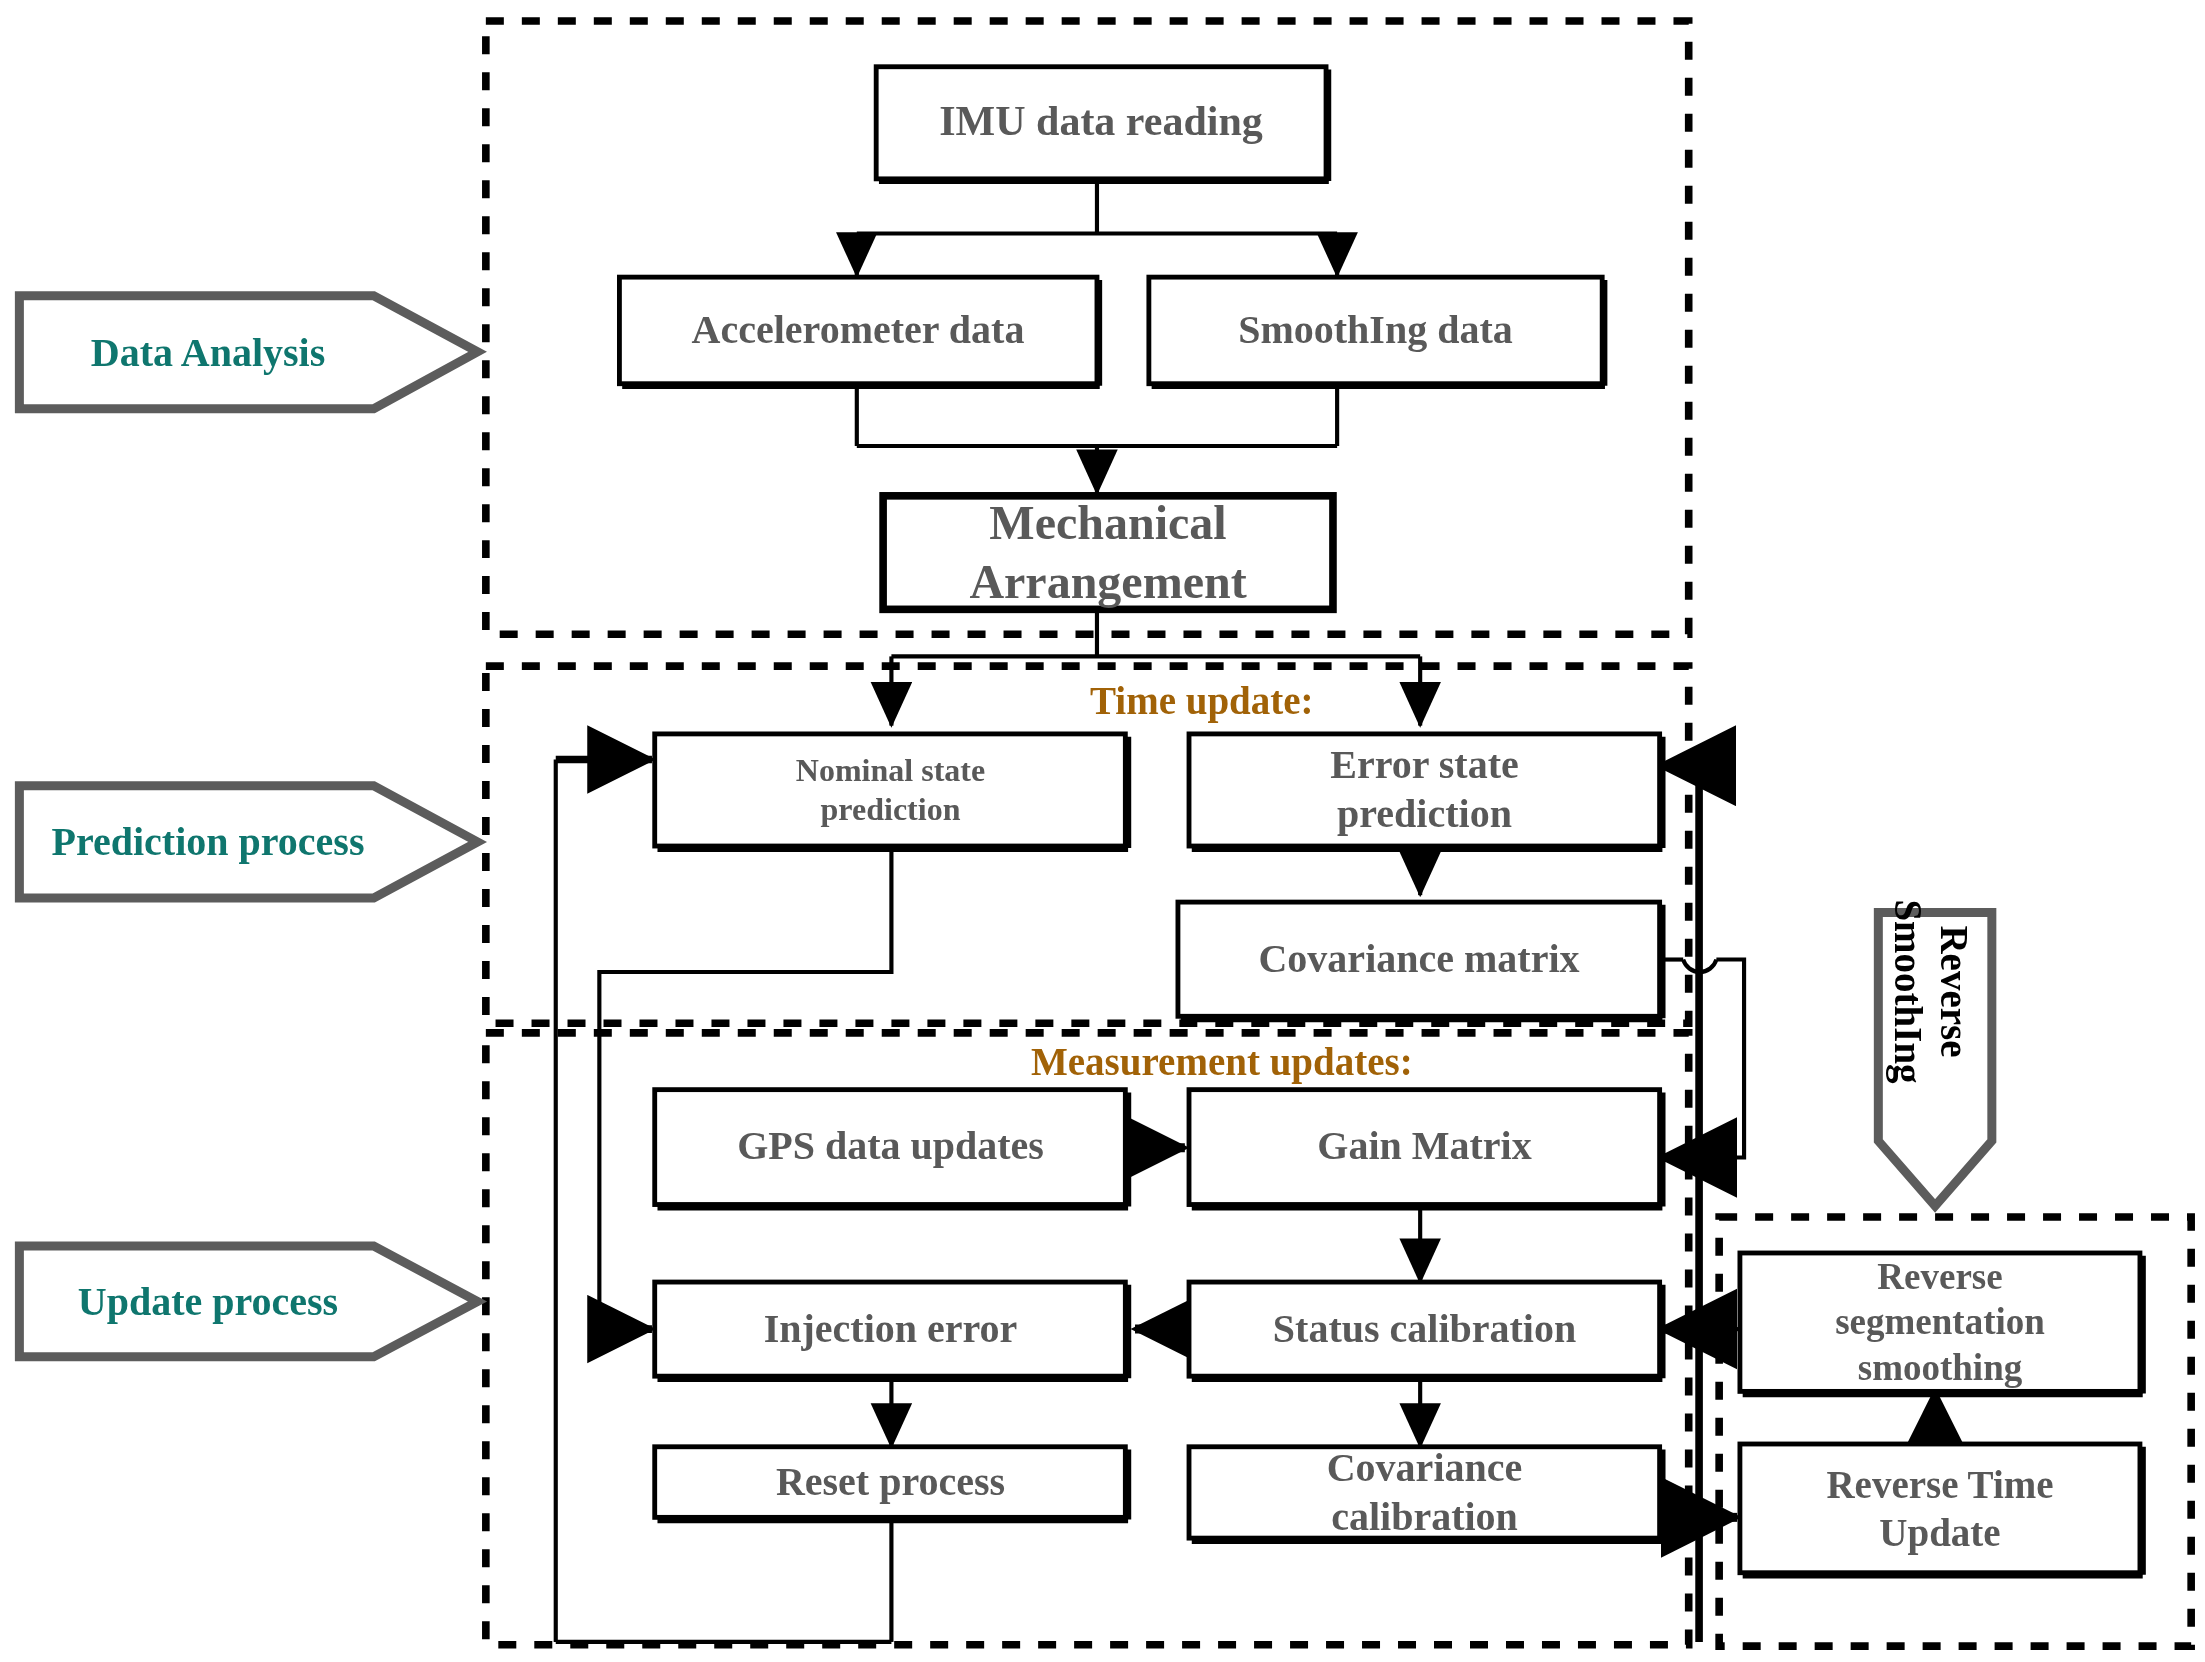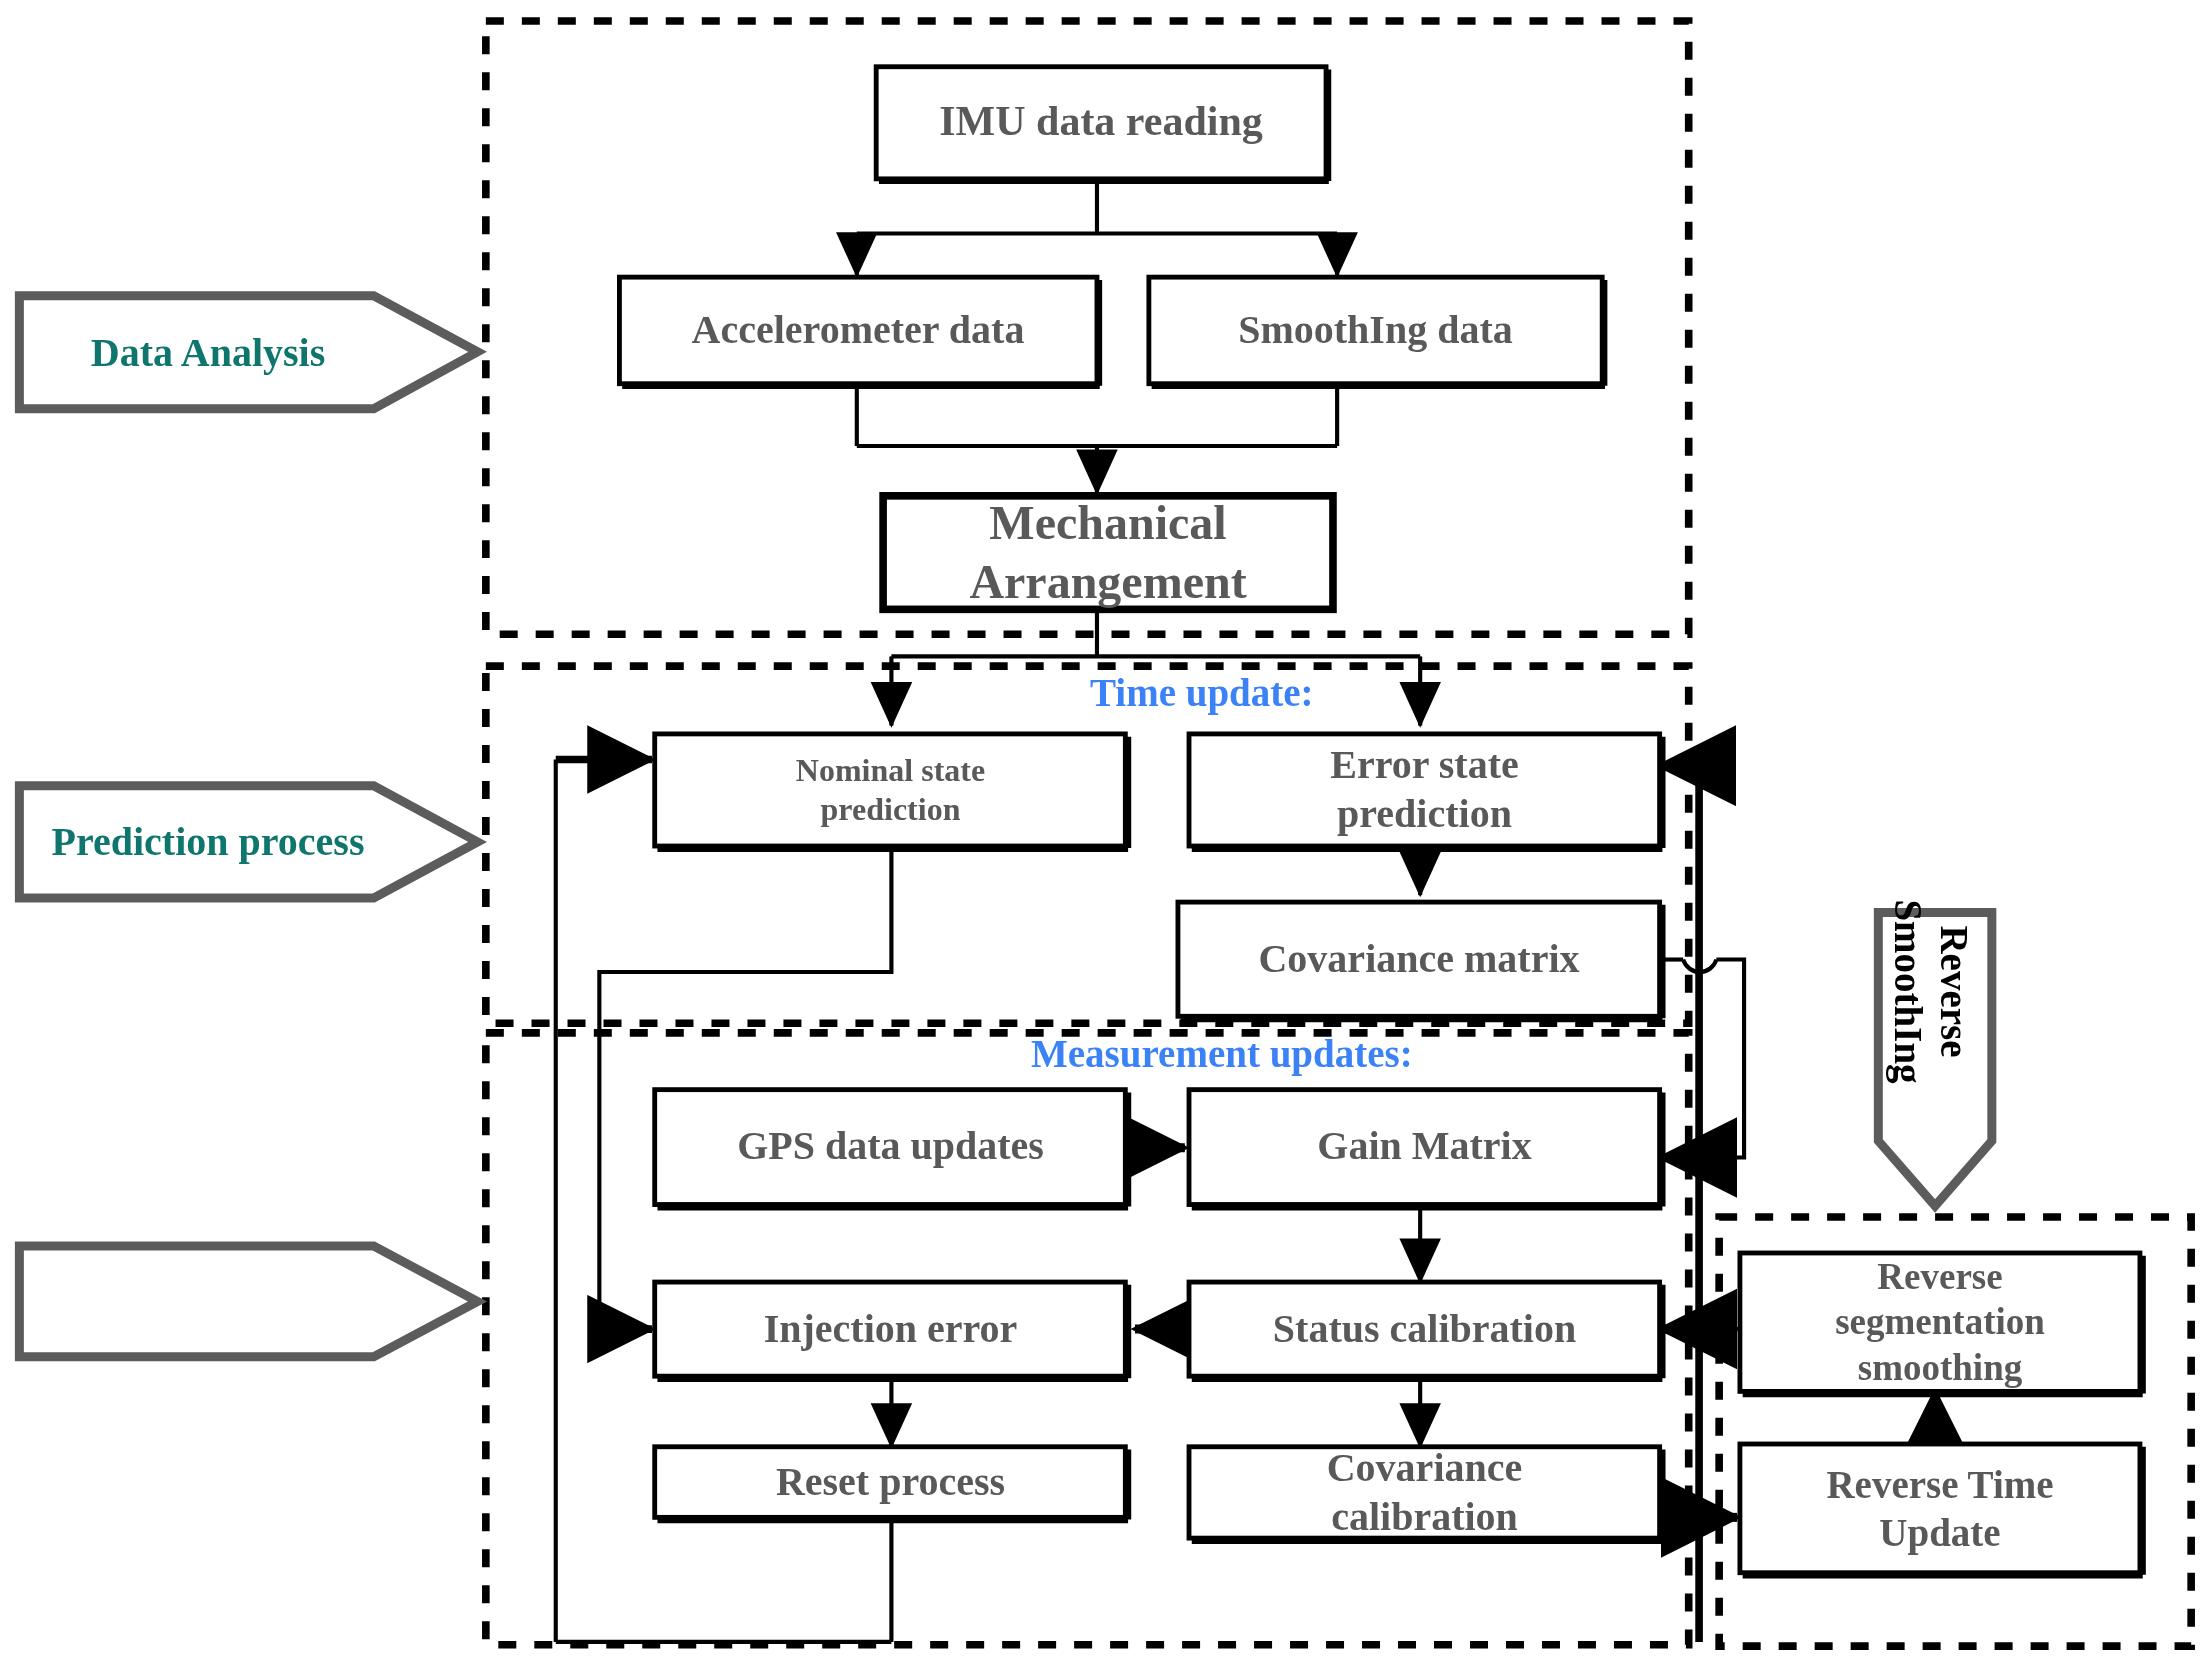--- a/index.html
+++ b/index.html
@@ -11,21 +11,21 @@
     text-align:center;font-family:"Liberation Serif", serif;font-weight:bold;
     color:#595959;line-height:1.22;pointer-events:none;
   }
   .bannerLabel{
     position:absolute;display:flex;align-items:center;justify-content:center;
     text-align:center;font-family:"Liberation Serif", serif;font-weight:bold;
     color:#0f766e;line-height:1.2;
   }
   .sectLabel{
     position:absolute;font-family:"Liberation Serif", serif;font-weight:bold;
-    color:#3b82f6;white-space:nowrap;
+    color:#a16207;white-space:nowrap;margin-top:8px;
   }
 </style>
 </head>
 <body>
 
 <div id="stage">
 
   <svg viewBox="0 0 3186 2402" xmlns="http://www.w3.org/2000/svg">
     <defs>
       <marker id="ar" markerWidth="12" markerHeight="12" refX="10.5" refY="5" orient="auto" markerUnits="strokeWidth">
@@ -209,20 +209,21 @@
       <path d="M2518,2013 L3096,2013 M3095,1814 L3095,2013" stroke="#000" stroke-width="11" fill="none"></path>
     </g>
     <g>
       <rect x="2514" y="2086" width="578" height="186" fill="#fff" stroke="#000" stroke-width="7"></rect>
       <path d="M2518,2275 L3096,2275 M3095,2090 L3095,2275" stroke="#000" stroke-width="11" fill="none"></path>
     </g>
   </svg>
 
   <div class="bannerLabel" style="left:28px;top:296px;width:360px;height:113px;font-size:40px;">Data Analysis</div>
   <div class="bannerLabel" style="left:28px;top:786px;width:360px;height:112px;font-size:40px;">Prediction process</div>
+  <div class="bannerLabel" style="left:28px;top:1246px;width:360px;height:111px;font-size:40px;">Update process</div>
 
   <div style="position:absolute;left:1879px;top:921px;width:114px;height:277px;">
     <div style="position:absolute;left:0;top:0;width:114px;height:277px;display:flex;align-items:flex-start;justify-content:center;">
       <div style="transform:rotate(90deg);transform-origin:center center;display:flex;gap:4.2px;align-items:center;">
         <span style="font-family:'Liberation Serif',serif;font-weight:bold;font-size:39px;color:#000;white-space:nowrap;display:inline-block;transform:translate(48px,-18px);">Reverse</span>
       </div>
     </div>
     <div style="position:absolute;left:0;top:0;width:114px;height:277px;display:flex;align-items:flex-start;justify-content:center;">
       <div style="transform:rotate(90deg);transform-origin:center center;display:flex;gap:4.2px;align-items:center;">
         <span style="font-family:'Liberation Serif',serif;font-weight:bold;font-size:39px;color:#000;white-space:nowrap;display:inline-block;transform:translate(48px,28px);">SmoothIng</span>

